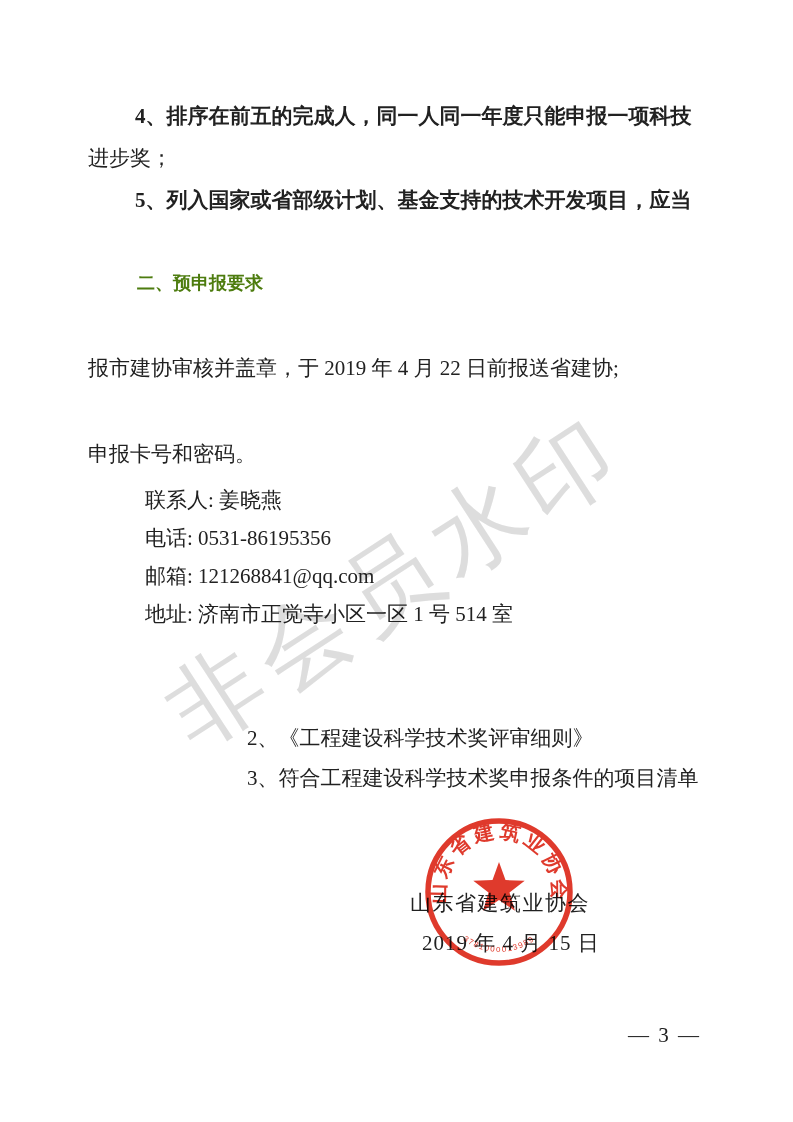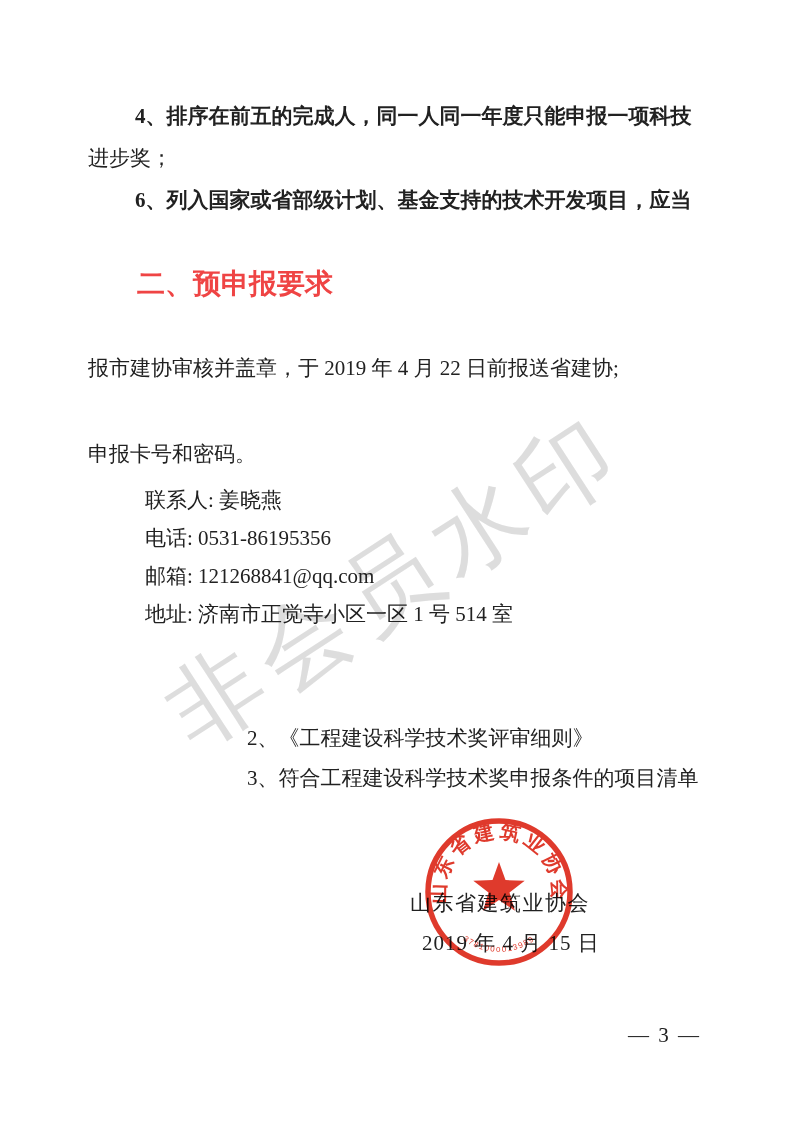--- a/index.html
+++ b/index.html
@@ -10,21 +10,21 @@
     color:#212121;
   }
   .line { position:absolute; font-size:21px; line-height:25px; white-space:pre; z-index:2; }
   .flush   { left:88px; }
   .indent  { left:135px;font-weight:bold; }
   .contact { left:145px;font-family:Liberation Serif, serif; }
   .att-sub { left:247px; }
   .heading {
     left:137px;
     font-family:"Liberation Sans","DejaVu Sans",sans-serif;
-    font-weight:bold; font-size:28px; color:#ef4444;
+    font-weight:bold; font-size:18px; color:#4d7c0f;
   }
   .watermark {
     position:absolute; left:50px; top:518px; width:690px; z-index:1;
     text-align:center; font-size:94px; letter-spacing:10px;
     color:#c8c8c8; opacity:0.6;
     transform:rotate(-33deg); transform-origin:center;
     font-family:"Liberation Sans","DejaVu Sans",sans-serif;
     pointer-events:none; white-space:pre;
   }
   .seal {
@@ -37,21 +37,21 @@
 </style>
 </head>
 <body>
 
 <div class="page">
 
   <div class="watermark">非会员水印</div>
 
   <div class="line indent" style="top:104px">4、排序在前五的完成人，同一人同一年度只能申报一项科技</div>
   <div class="line flush" style="top:146px">进步奖；</div>
-  <div class="line indent" style="top:188px">6、列入国家或省部级计划、基金支持的技术开发项目，应当</div>
+  <div class="line indent" style="top:188px">5、列入国家或省部级计划、基金支持的技术开发项目，应当</div>
   <div class="line heading" style="top:271px">二、预申报要求</div>
   <div class="line flush" style="top:356px">报市建协审核并盖章，于 2019 年 4 月 22 日前报送省建协;</div>
   <div class="line flush" style="top:442px">申报卡号和密码。</div>
 
   <div class="line contact" style="top:488px">联系人: 姜晓燕</div>
   <div class="line contact" style="top:526px">电话: 0531-86195356</div>
   <div class="line contact" style="top:564px">邮箱: 121268841@qq.com</div>
   <div class="line contact" style="top:602px">地址: 济南市正觉寺小区一区 1 号 514 室</div>
 
   <div class="line att-sub" style="top:726px">2、《工程建设科学技术奖评审细则》</div>

